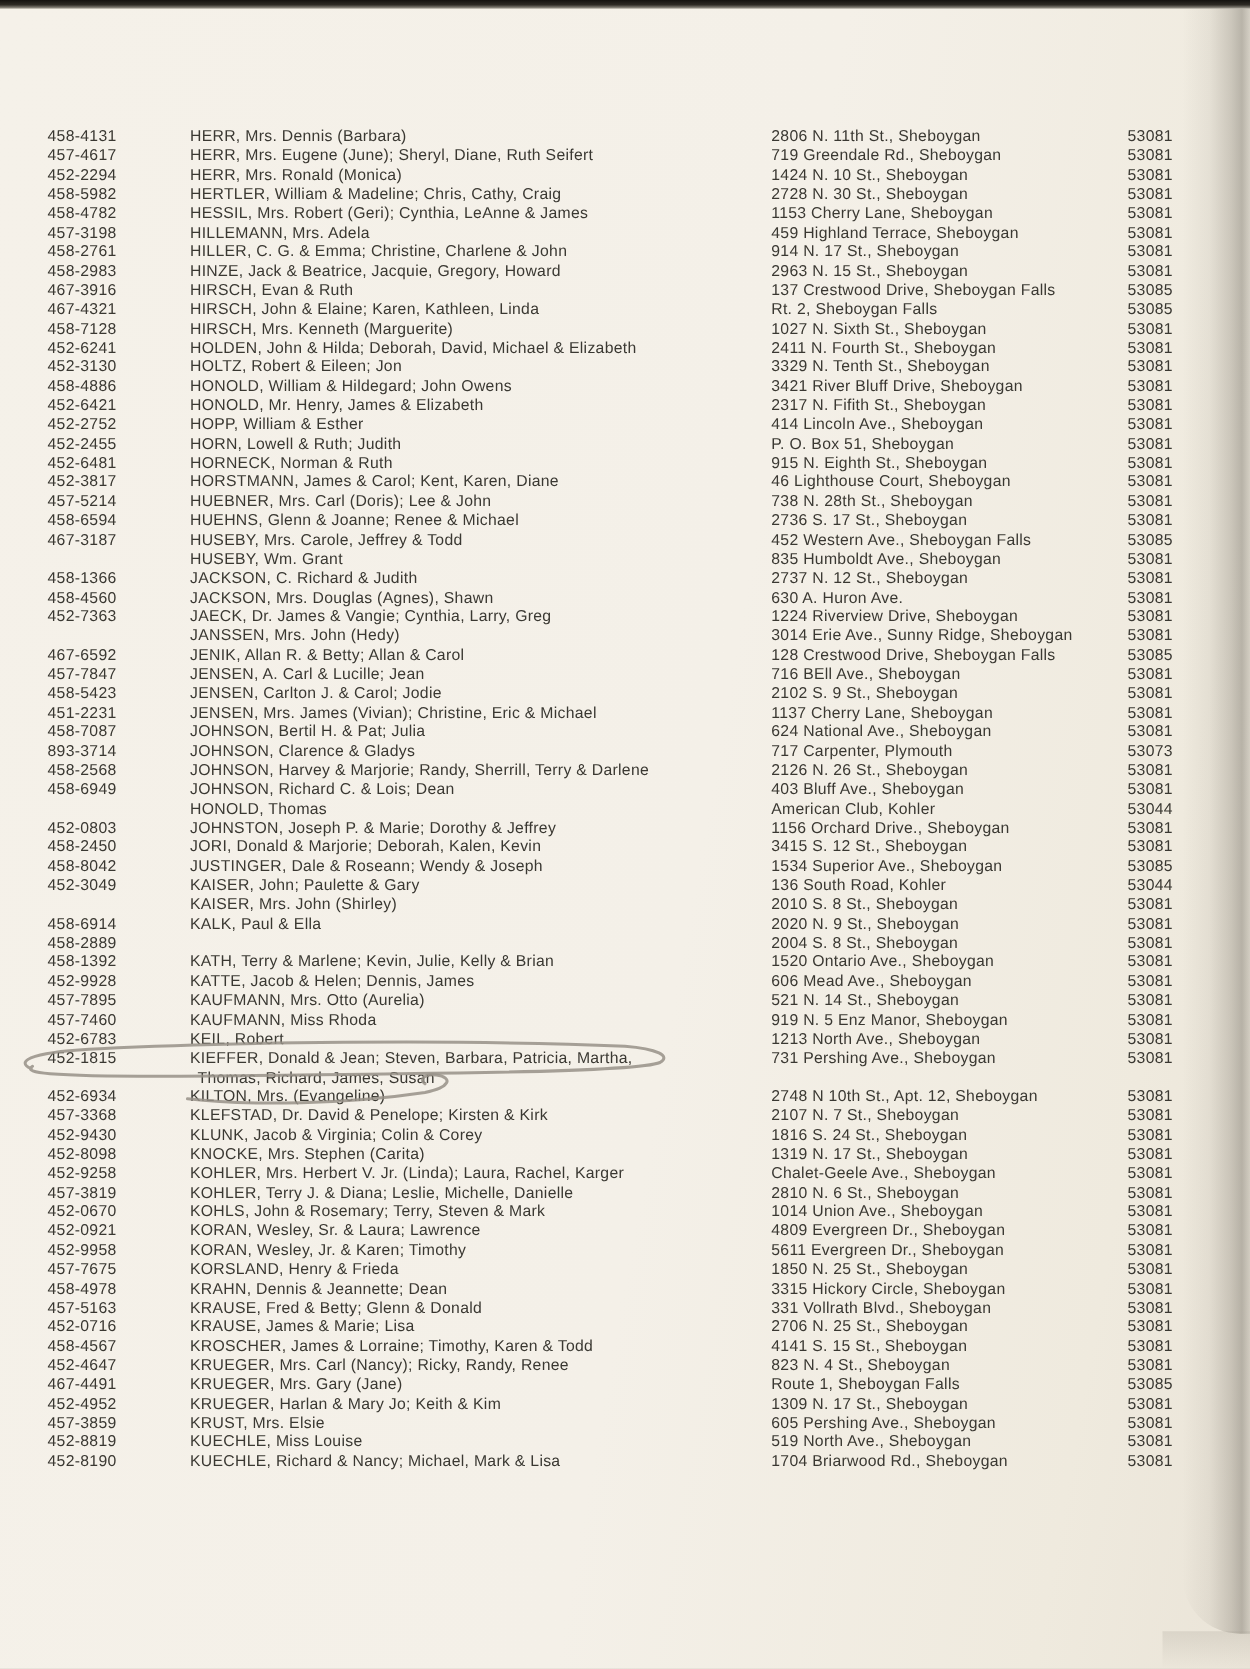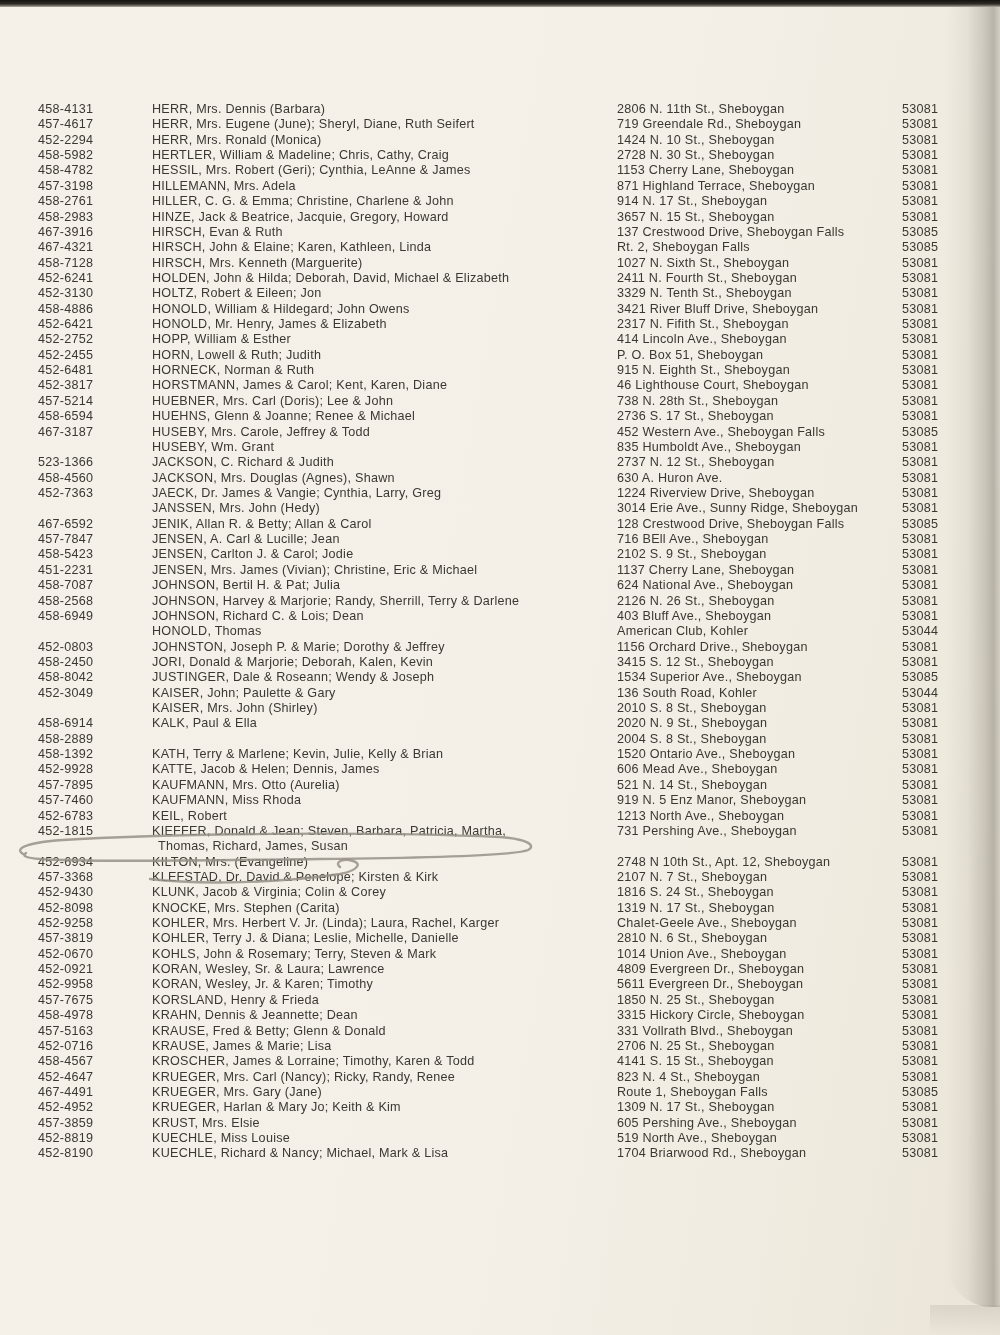--- a/index.html
+++ b/index.html
@@ -77,33 +77,33 @@
       </div>
       <div class="row">
         <span class="phone">458-4782</span>
         <span class="name">HESSIL, Mrs. Robert (Geri); Cynthia, LeAnne &amp; James</span>
         <span class="addr">1153 Cherry Lane, Sheboygan</span>
         <span class="zip">53081</span>
       </div>
       <div class="row">
         <span class="phone">457-3198</span>
         <span class="name">HILLEMANN, Mrs. Adela</span>
-        <span class="addr">871 Highland Terrace, Sheboygan</span>
+        <span class="addr">459 Highland Terrace, Sheboygan</span>
         <span class="zip">53081</span>
       </div>
       <div class="row">
         <span class="phone">458-2761</span>
         <span class="name">HILLER, C. G. &amp; Emma; Christine, Charlene &amp; John</span>
         <span class="addr">914 N. 17 St., Sheboygan</span>
         <span class="zip">53081</span>
       </div>
       <div class="row">
         <span class="phone">458-2983</span>
         <span class="name">HINZE, Jack &amp; Beatrice, Jacquie, Gregory, Howard</span>
-        <span class="addr">3657 N. 15 St., Sheboygan</span>
+        <span class="addr">2963 N. 15 St., Sheboygan</span>
         <span class="zip">53081</span>
       </div>
       <div class="row">
         <span class="phone">467-3916</span>
         <span class="name">HIRSCH, Evan &amp; Ruth</span>
         <span class="addr">137 Crestwood Drive, Sheboygan Falls</span>
         <span class="zip">53085</span>
       </div>
       <div class="row">
         <span class="phone">467-4321</span>
@@ -182,21 +182,21 @@
         <span class="name">HUSEBY, Mrs. Carole, Jeffrey &amp; Todd</span>
         <span class="addr">452 Western Ave., Sheboygan Falls</span>
         <span class="zip">53085</span>
       </div>
       <div class="row">
         <span class="name">HUSEBY, Wm. Grant</span>
         <span class="addr">835 Humboldt Ave., Sheboygan</span>
         <span class="zip">53081</span>
       </div>
       <div class="row">
-        <span class="phone">523-1366</span>
+        <span class="phone">458-1366</span>
         <span class="name">JACKSON, C. Richard &amp; Judith</span>
         <span class="addr">2737 N. 12 St., Sheboygan</span>
         <span class="zip">53081</span>
       </div>
       <div class="row">
         <span class="phone">458-4560</span>
         <span class="name">JACKSON, Mrs. Douglas (Agnes), Shawn</span>
         <span class="addr">630 A. Huron Ave.</span>
         <span class="zip">53081</span>
       </div>
@@ -233,20 +233,26 @@
         <span class="phone">451-2231</span>
         <span class="name">JENSEN, Mrs. James (Vivian); Christine, Eric &amp; Michael</span>
         <span class="addr">1137 Cherry Lane, Sheboygan</span>
         <span class="zip">53081</span>
       </div>
       <div class="row">
         <span class="phone">458-7087</span>
         <span class="name">JOHNSON, Bertil H. &amp; Pat; Julia</span>
         <span class="addr">624 National Ave., Sheboygan</span>
         <span class="zip">53081</span>
+      </div>
+      <div class="row">
+        <span class="phone">893-3714</span>
+        <span class="name">JOHNSON, Clarence &amp; Gladys</span>
+        <span class="addr">717 Carpenter, Plymouth</span>
+        <span class="zip">53073</span>
       </div>
       <div class="row">
         <span class="phone">458-2568</span>
         <span class="name">JOHNSON, Harvey &amp; Marjorie; Randy, Sherrill, Terry &amp; Darlene</span>
         <span class="addr">2126 N. 26 St., Sheboygan</span>
         <span class="zip">53081</span>
       </div>
       <div class="row">
         <span class="phone">458-6949</span>
         <span class="name">JOHNSON, Richard C. &amp; Lois; Dean</span>

